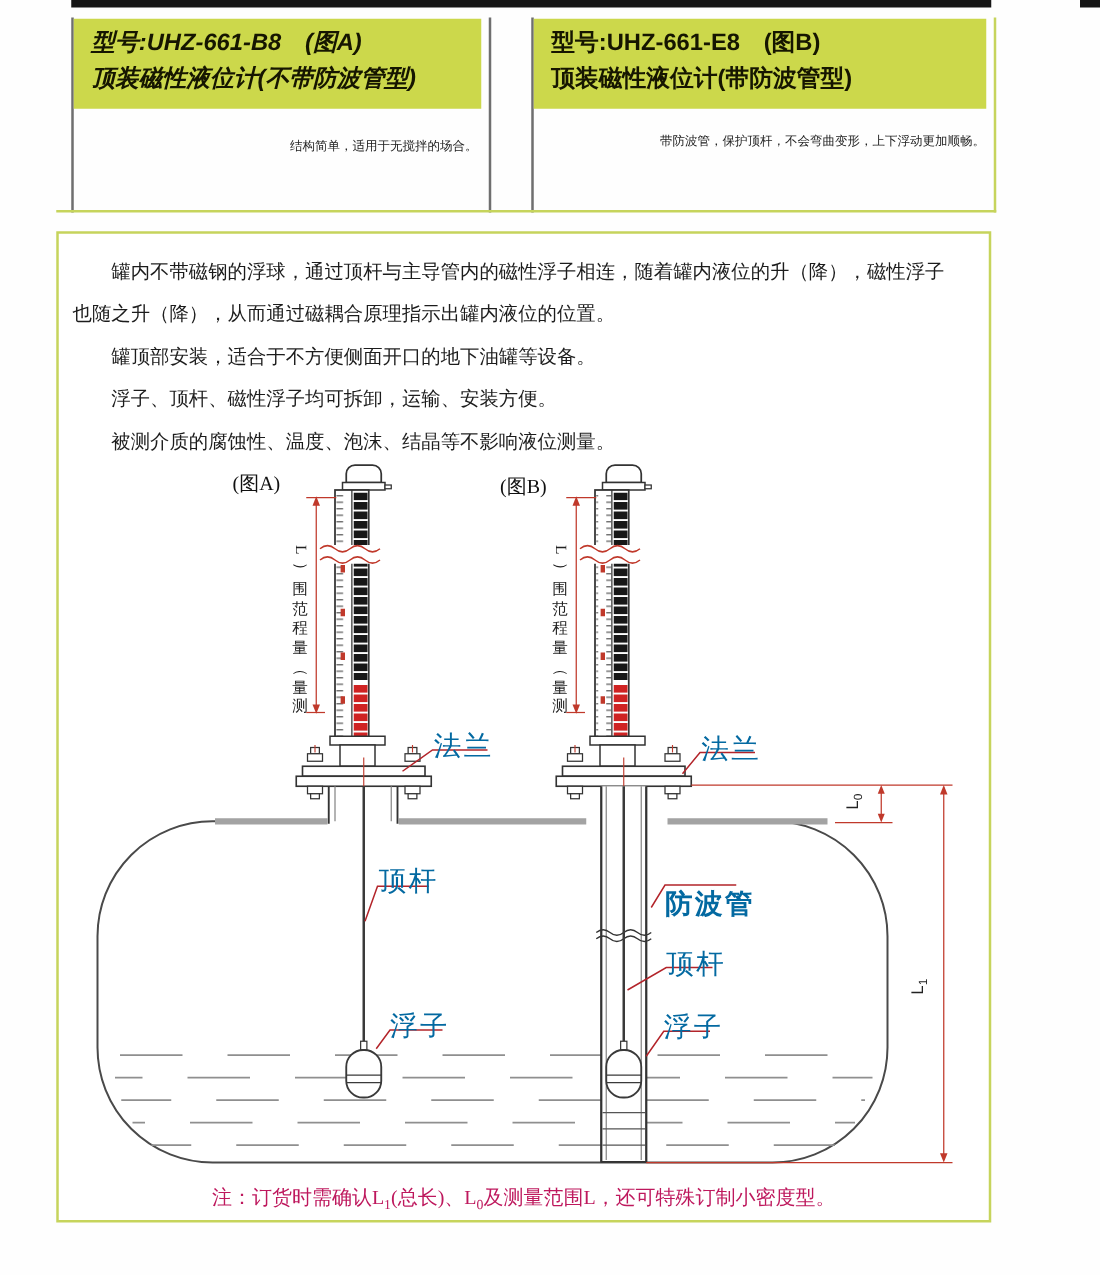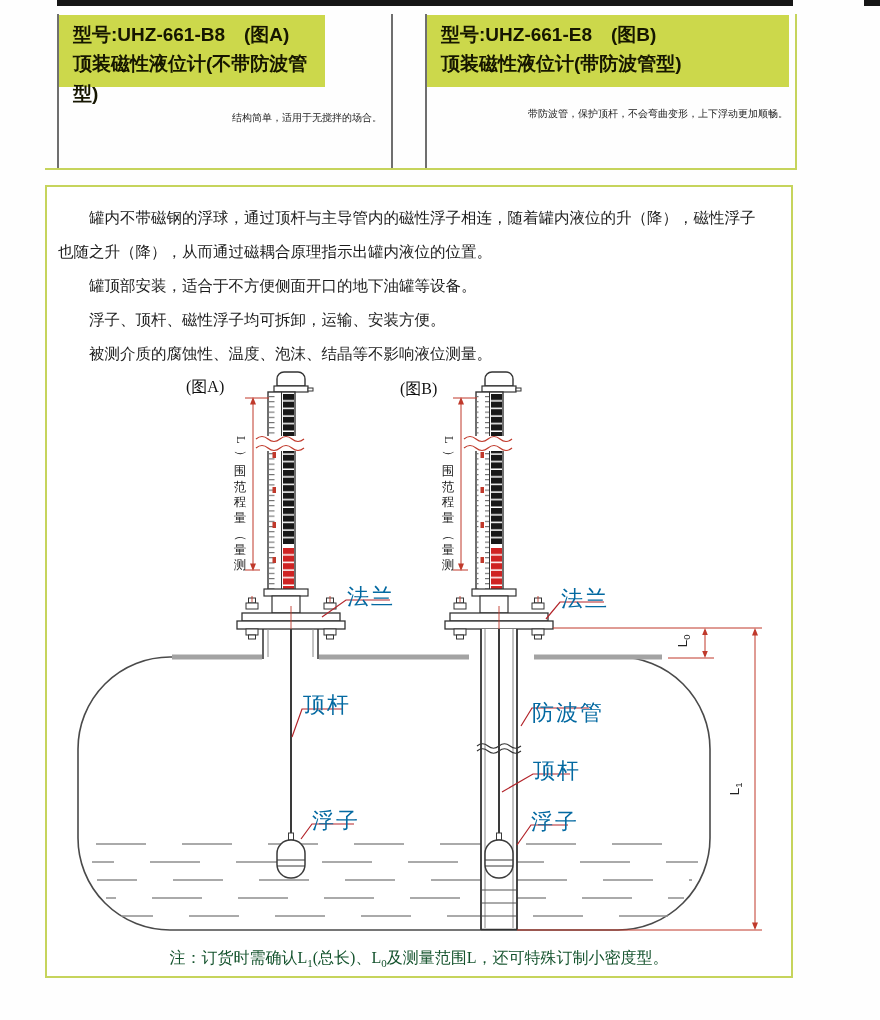--- a/index.html
+++ b/index.html
@@ -10,21 +10,21 @@
   .top-bar{position:absolute;left:57px;top:0;width:736px;height:6px;background:#161616;}
   .top-bar-frag{position:absolute;left:864px;top:0;width:16px;height:6px;background:#161616;}
 
   
   .col-line{position:absolute;top:14px;height:156px;width:2px;background:#6f6f6f;}
   .line-a-left{left:57px;} .line-a-right{left:391px;} .line-b-left{left:425px;}
   .header-right-line{position:absolute;left:795px;top:14px;height:156px;width:2px;background:#c6d45c;}
   .header-bottom{position:absolute;left:45px;top:168px;width:752px;height:2px;background:#c6d45c;}
   .htitle{position:absolute;top:15px;height:72px;background:#ccd84b;color:#161600;
           font-weight:bold;font-size:19px;line-height:1.55;padding:5px 0 0 14px;box-sizing:border-box;}
-  .htitle-a{left:59px;width:266px;}
+  .htitle-a{left:59px;width:326px;font-style:italic;}
   .htitle-b{left:427px;width:362px;}
   .hdesc{position:absolute;font-size:10px;color:#222;line-height:28px;font-family:"Liberation Serif",serif;text-align:right;}
   .hdesc-a{left:62px;top:104px;width:320px;text-indent:2.6em;}
   .hdesc-b{left:430px;top:100px;width:358px;text-indent:2.8em;}
 
   
   .main-box{position:absolute;left:45px;top:185px;width:748px;height:793px;
             border:2px solid #c6d45c;background:#ffffff;box-sizing:border-box;}
   .intro{position:absolute;left:58px;top:201px;width:708px;font-size:15.5px;line-height:34px;
          color:#1c1c1c;font-family:Liberation Serif, serif;}
@@ -40,21 +40,21 @@
   .vlabel{position:absolute;display:flex;flex-direction:column-reverse;align-items:center;
           width:18px;font-size:12.5px;line-height:1.26;color:#222;font-family:"Liberation Serif",serif;}
   .vlabel span{display:block;}
   .vlabel span.rot{transform:rotate(90deg);}
   .dim-label{position:absolute;transform:rotate(-90deg);font-size:13.5px;color:#222;
              white-space:nowrap;font-family:"Liberation Sans",sans-serif;}
   .dim-label sub{font-size:9.5px;}
 
   
   .note{position:absolute;left:45px;top:948px;width:748px;text-align:center;font-size:16px;
-        color:#14532d;font-family:"Liberation Serif",serif;}
+        color:#be185d;font-family:"Liberation Serif",serif;}
   .note sub{font-size:11px;}
 </style>
 </head>
 <body>
 
 <div class="page">
 
   <div class="top-bar"></div>
   <div class="top-bar-frag"></div>
 
@@ -267,21 +267,21 @@
         <span>范</span>
         <span>围</span>
         <span class="rot">）</span>
         <span class="rot">L</span>
       </div>
 
     <div class="dlabel" style="left:302px;top:222px;">法兰</div>
     <div class="dlabel" style="left:516px;top:224px;">法兰</div>
     <div class="dlabel" style="left:258px;top:330px;">顶杆</div>
     <div class="dlabel" style="left:267px;top:446px;">浮子</div>
-    <div class="dlabel" style="left:487px;top:338px;">防波管</div>
+    <div class="dlabel" style="left:487px;top:348px;font-weight:bold;">防波管</div>
     <div class="dlabel" style="left:488px;top:396px;">顶杆</div>
     <div class="dlabel" style="left:486px;top:447px;">浮子</div>
 
     <div class="dim-label" style="left:632px;top:272px;">
       <span>L</span><sub>0</sub>
     </div>
     <div class="dim-label" style="left:684px;top:420px;">
       <span>L</span><sub>1</sub>
     </div>
   </div>

